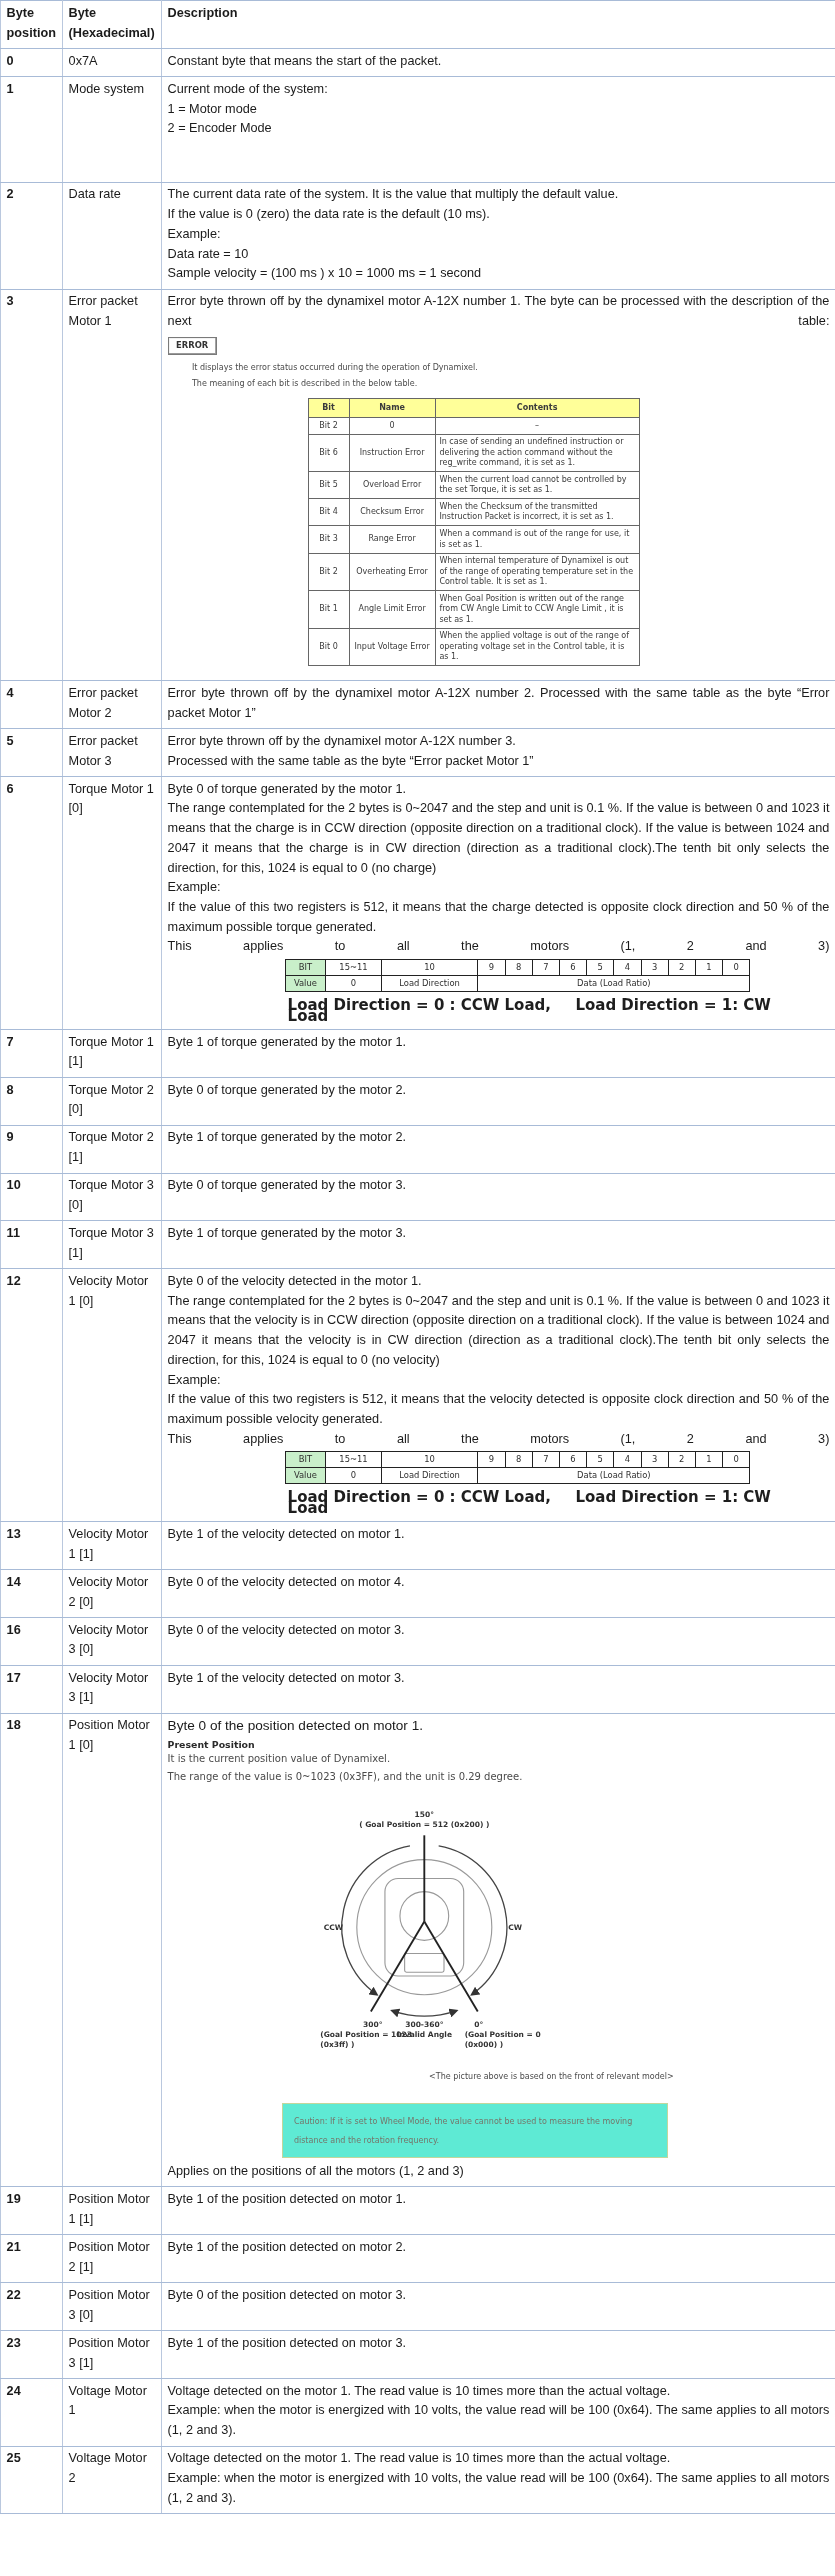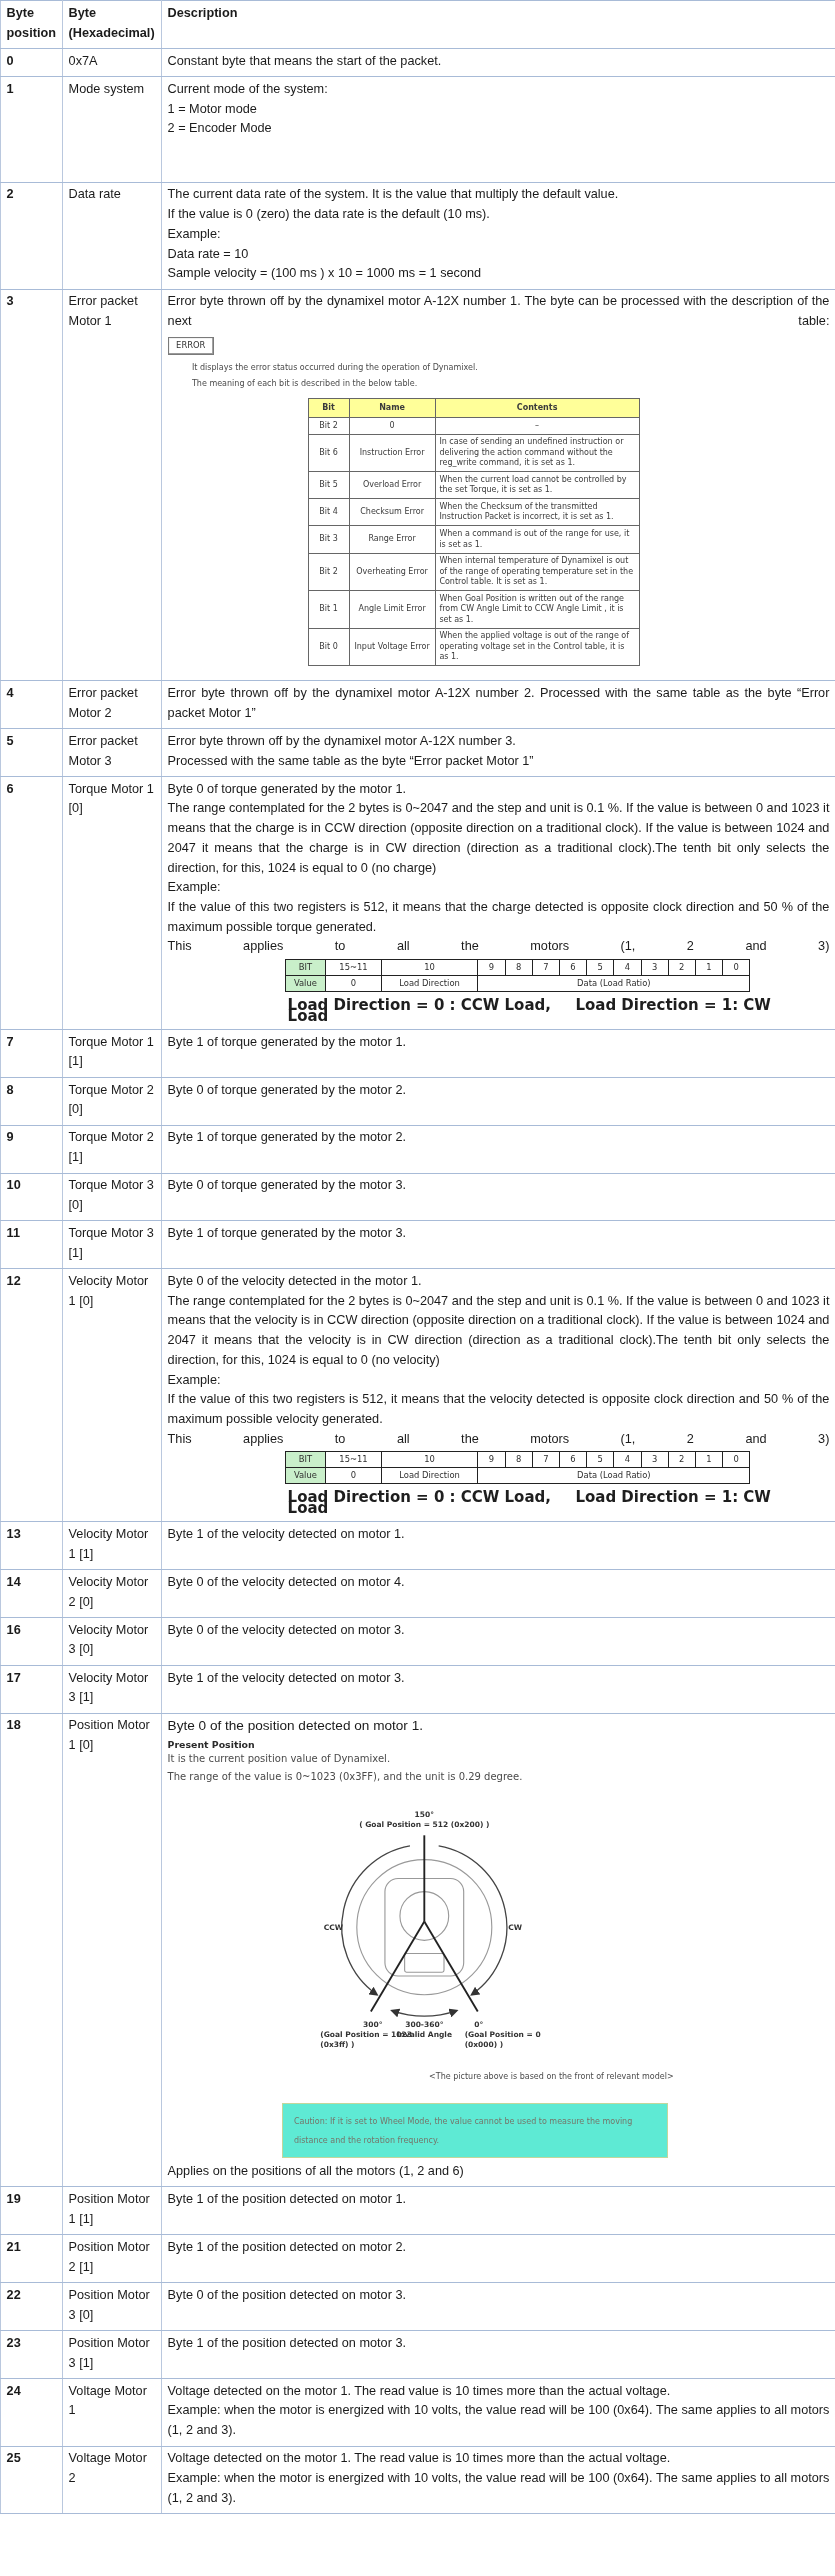--- a/index.html
+++ b/index.html
@@ -12,21 +12,21 @@
   th{font-weight:bold}
   th.hdr{padding-bottom:15px}
   td.pos{font-weight:bold}
   .desc div.ln{margin:0}
   .just{text-align:justify}
   .stretch{text-align:justify;text-align-last:justify;-moz-text-align-last:justify}
   .gap-lg{height:38px}
   
   .shot{font-family:"DejaVu Sans",sans-serif;color:#3d3d3d}
   .err-btn{display:inline-block;border:0.9px solid #7a7a7a;box-shadow:inset -0.9px -0.9px 0 #9a9a9a,inset 0.9px 0.9px 0 #f2f2f2;
-    padding:1.9px 7.5px;font-size:8.4px;font-weight:normal;color:#333;margin:5.6px 0 3.8px;line-height:11.3px}
+    padding:1.9px 7.5px;font-size:8.4px;font-weight:bold;color:#333;margin:5.6px 0 3.8px;line-height:11.3px}
   .err-cap{font-size:8px;color:#4a4a4a;margin:3.8px 0 0 24.4px;line-height:12.2px}
   table.err{border-collapse:collapse;margin:7.5px 0 9.4px 140px;font-size:8px;color:#3b3b3b;line-height:10.3px;border:0.9px solid #444}
   table.err td{border:0.9px solid #666;padding:2.8px 3.8px;vertical-align:middle}
   table.err td.h{background:#ffff99;font-weight:bold;text-align:center;padding:3.8px}
   table.err td.c{text-align:center}
   table.bitreg{border-collapse:collapse;margin:1.9px 0 0 117px;font-size:8.4px;color:#2e2e2e;line-height:11.3px;border:1.9px solid #222;font-family:"DejaVu Sans",sans-serif}
   table.bitreg td{border:0.9px solid #222;text-align:center;padding:1.9px 2.8px}
   table.bitreg td.g{background:#c9efca}
   .bitnote{font-weight:bold;font-size:15px;color:#1e1e1e;margin:7.5px 0 1.9px 120px;font-family:"DejaVu Sans",sans-serif;line-height:11.3px}
   .bitnote span{margin-right:24.4px}
@@ -352,21 +352,21 @@
       <text class="dl" x="44" y="256">(0x3ff) )</text>
       <text class="dl" x="155" y="234" text-anchor="middle">300-360°</text>
       <text class="dl" x="155" y="245" text-anchor="middle">Invalid Angle</text>
       <text class="dl" x="213" y="234" text-anchor="middle">0°</text>
       <text class="dl" x="198" y="245">(Goal Position = 0</text>
       <text class="dl" x="198" y="256">(0x000) )</text>
     </svg>
   </div>
   <div class="fig-cap">&lt;The picture above is based on the front of relevant model&gt;</div>
   <div class="caution">Caution: If it is set to Wheel Mode, the value cannot be used to measure the moving distance and the rotation frequency.</div>
-  <div class="ln applies">Applies on the positions of all the motors (1, 2 and 6)</div>
+  <div class="ln applies">Applies on the positions of all the motors (1, 2 and 3)</div>
           </td>
         </tr>
 
 <tr>
           <td class="pos">19</td>
           <td>Position Motor 1 [1]</td>
           <td class="desc">
             <div class="ln">Byte 1 of the position detected on motor 1.</div>
           </td>
         </tr>

